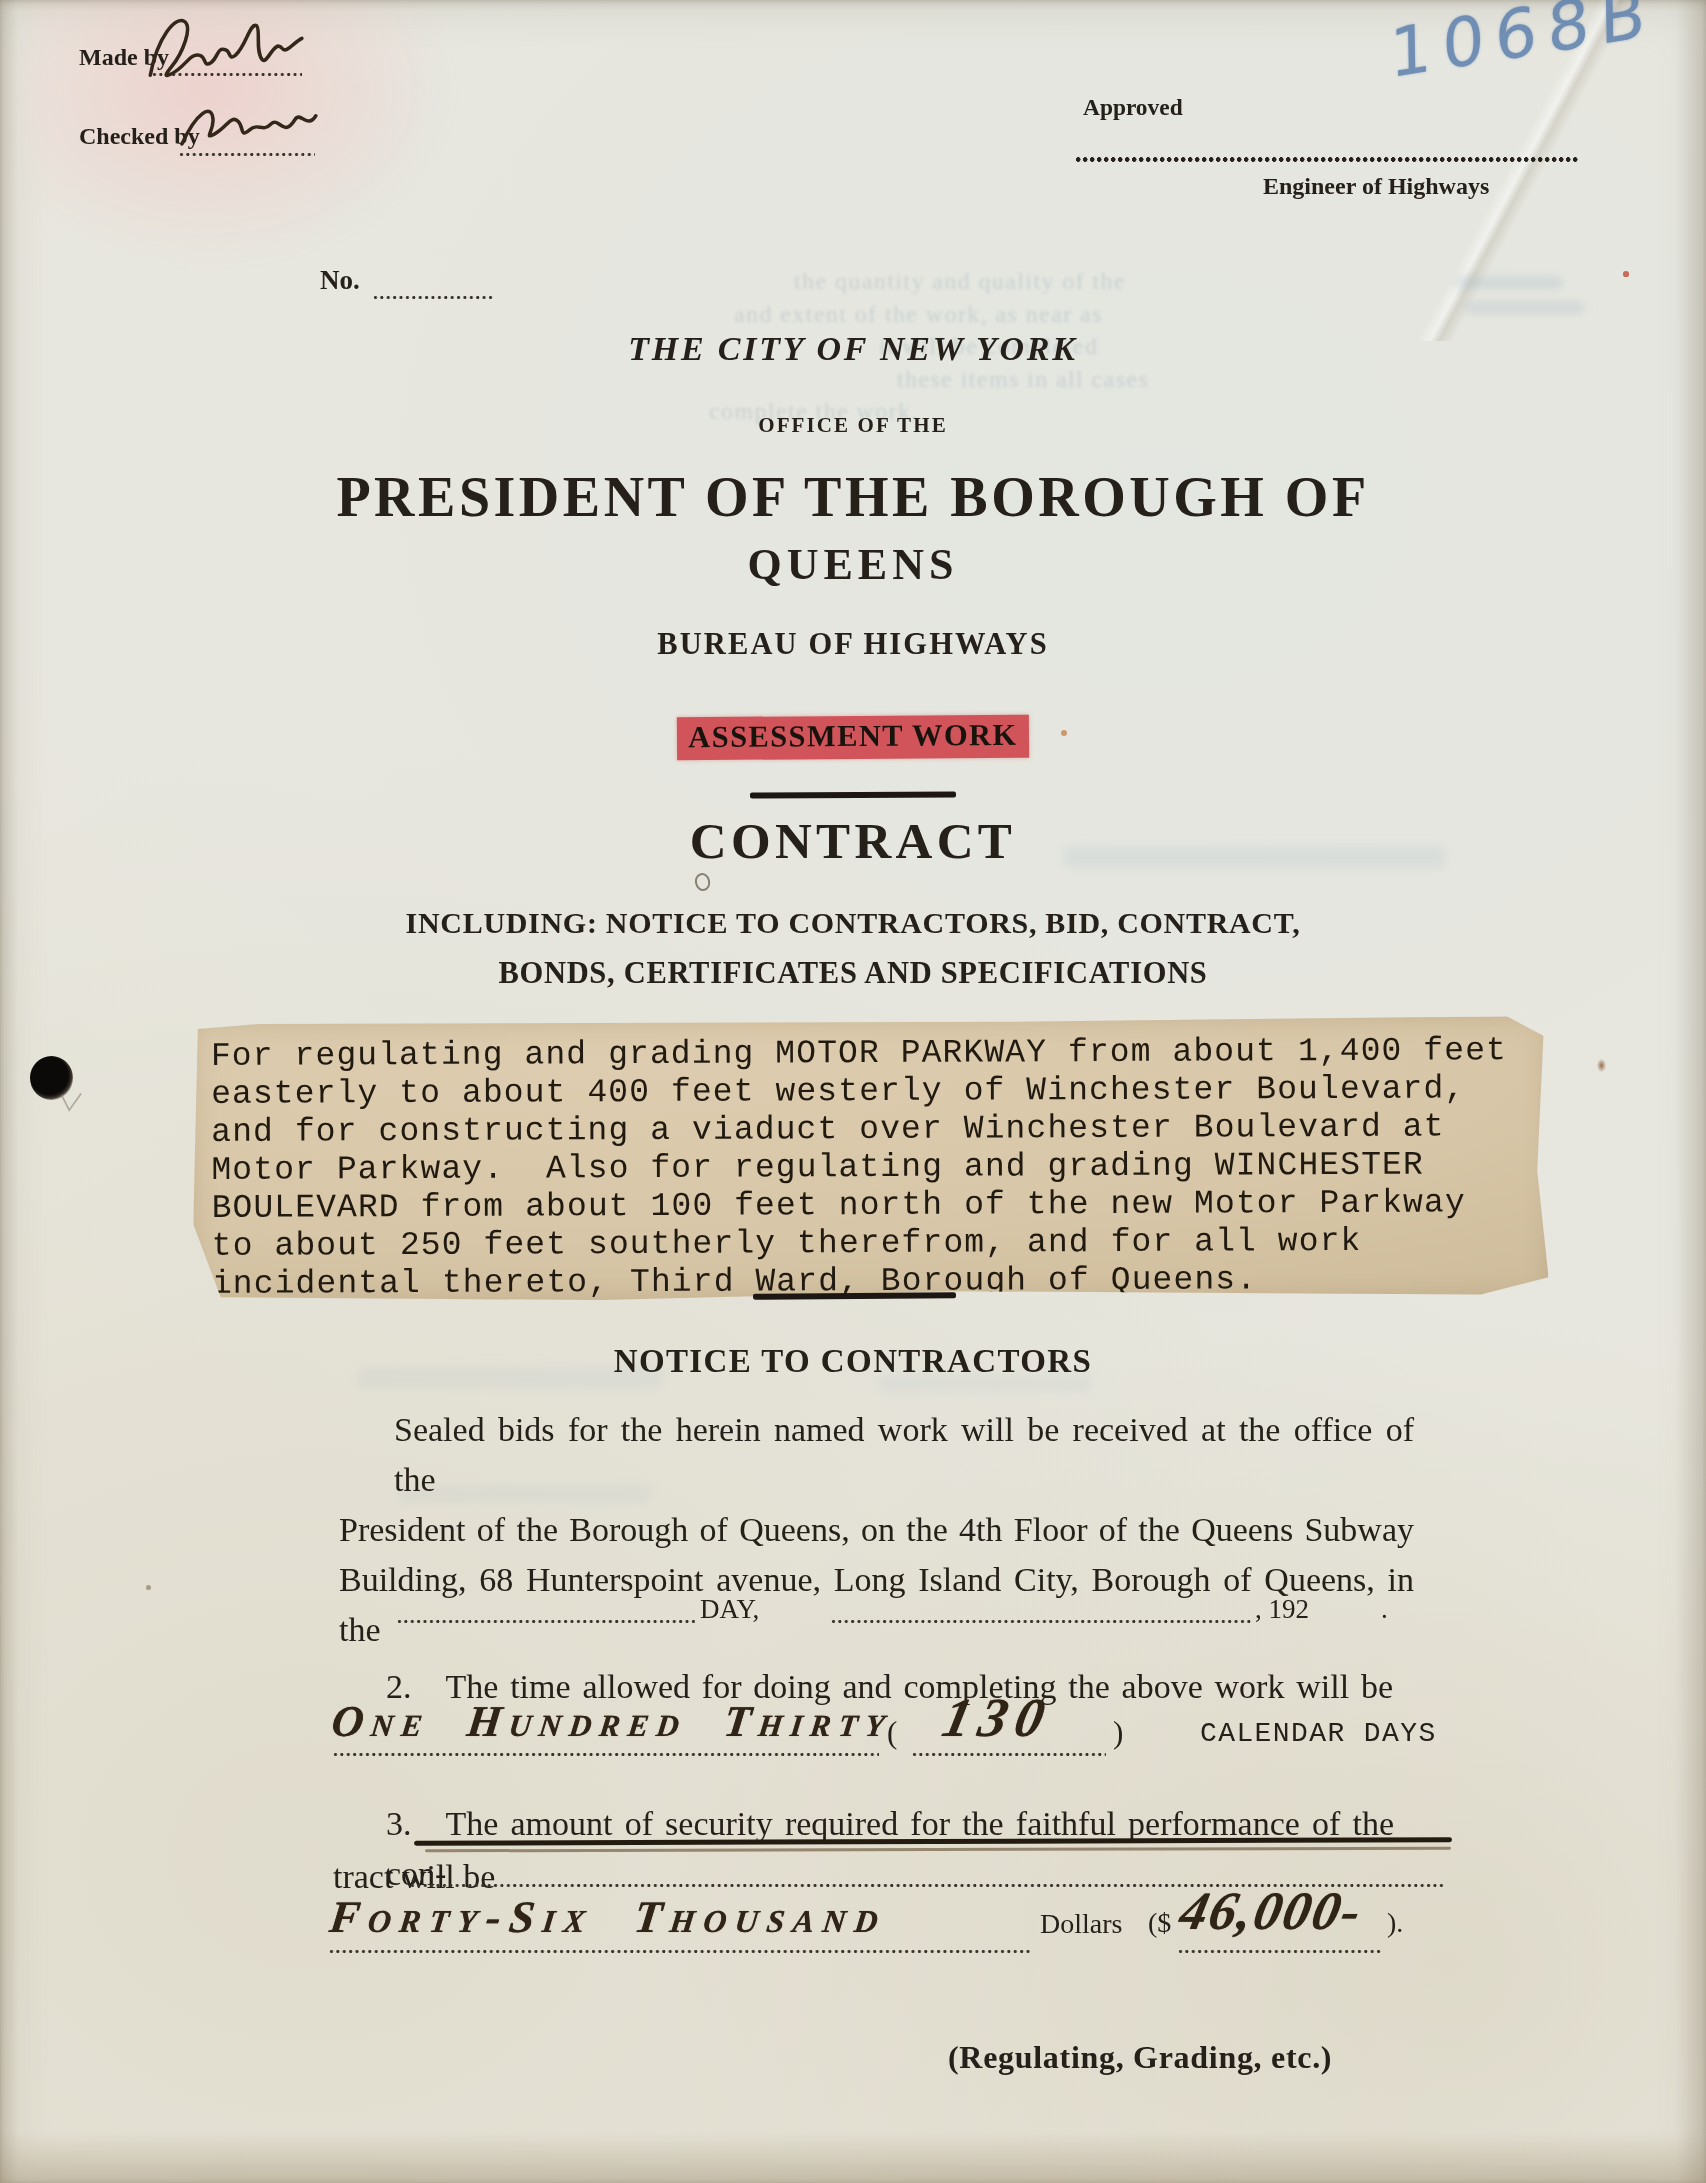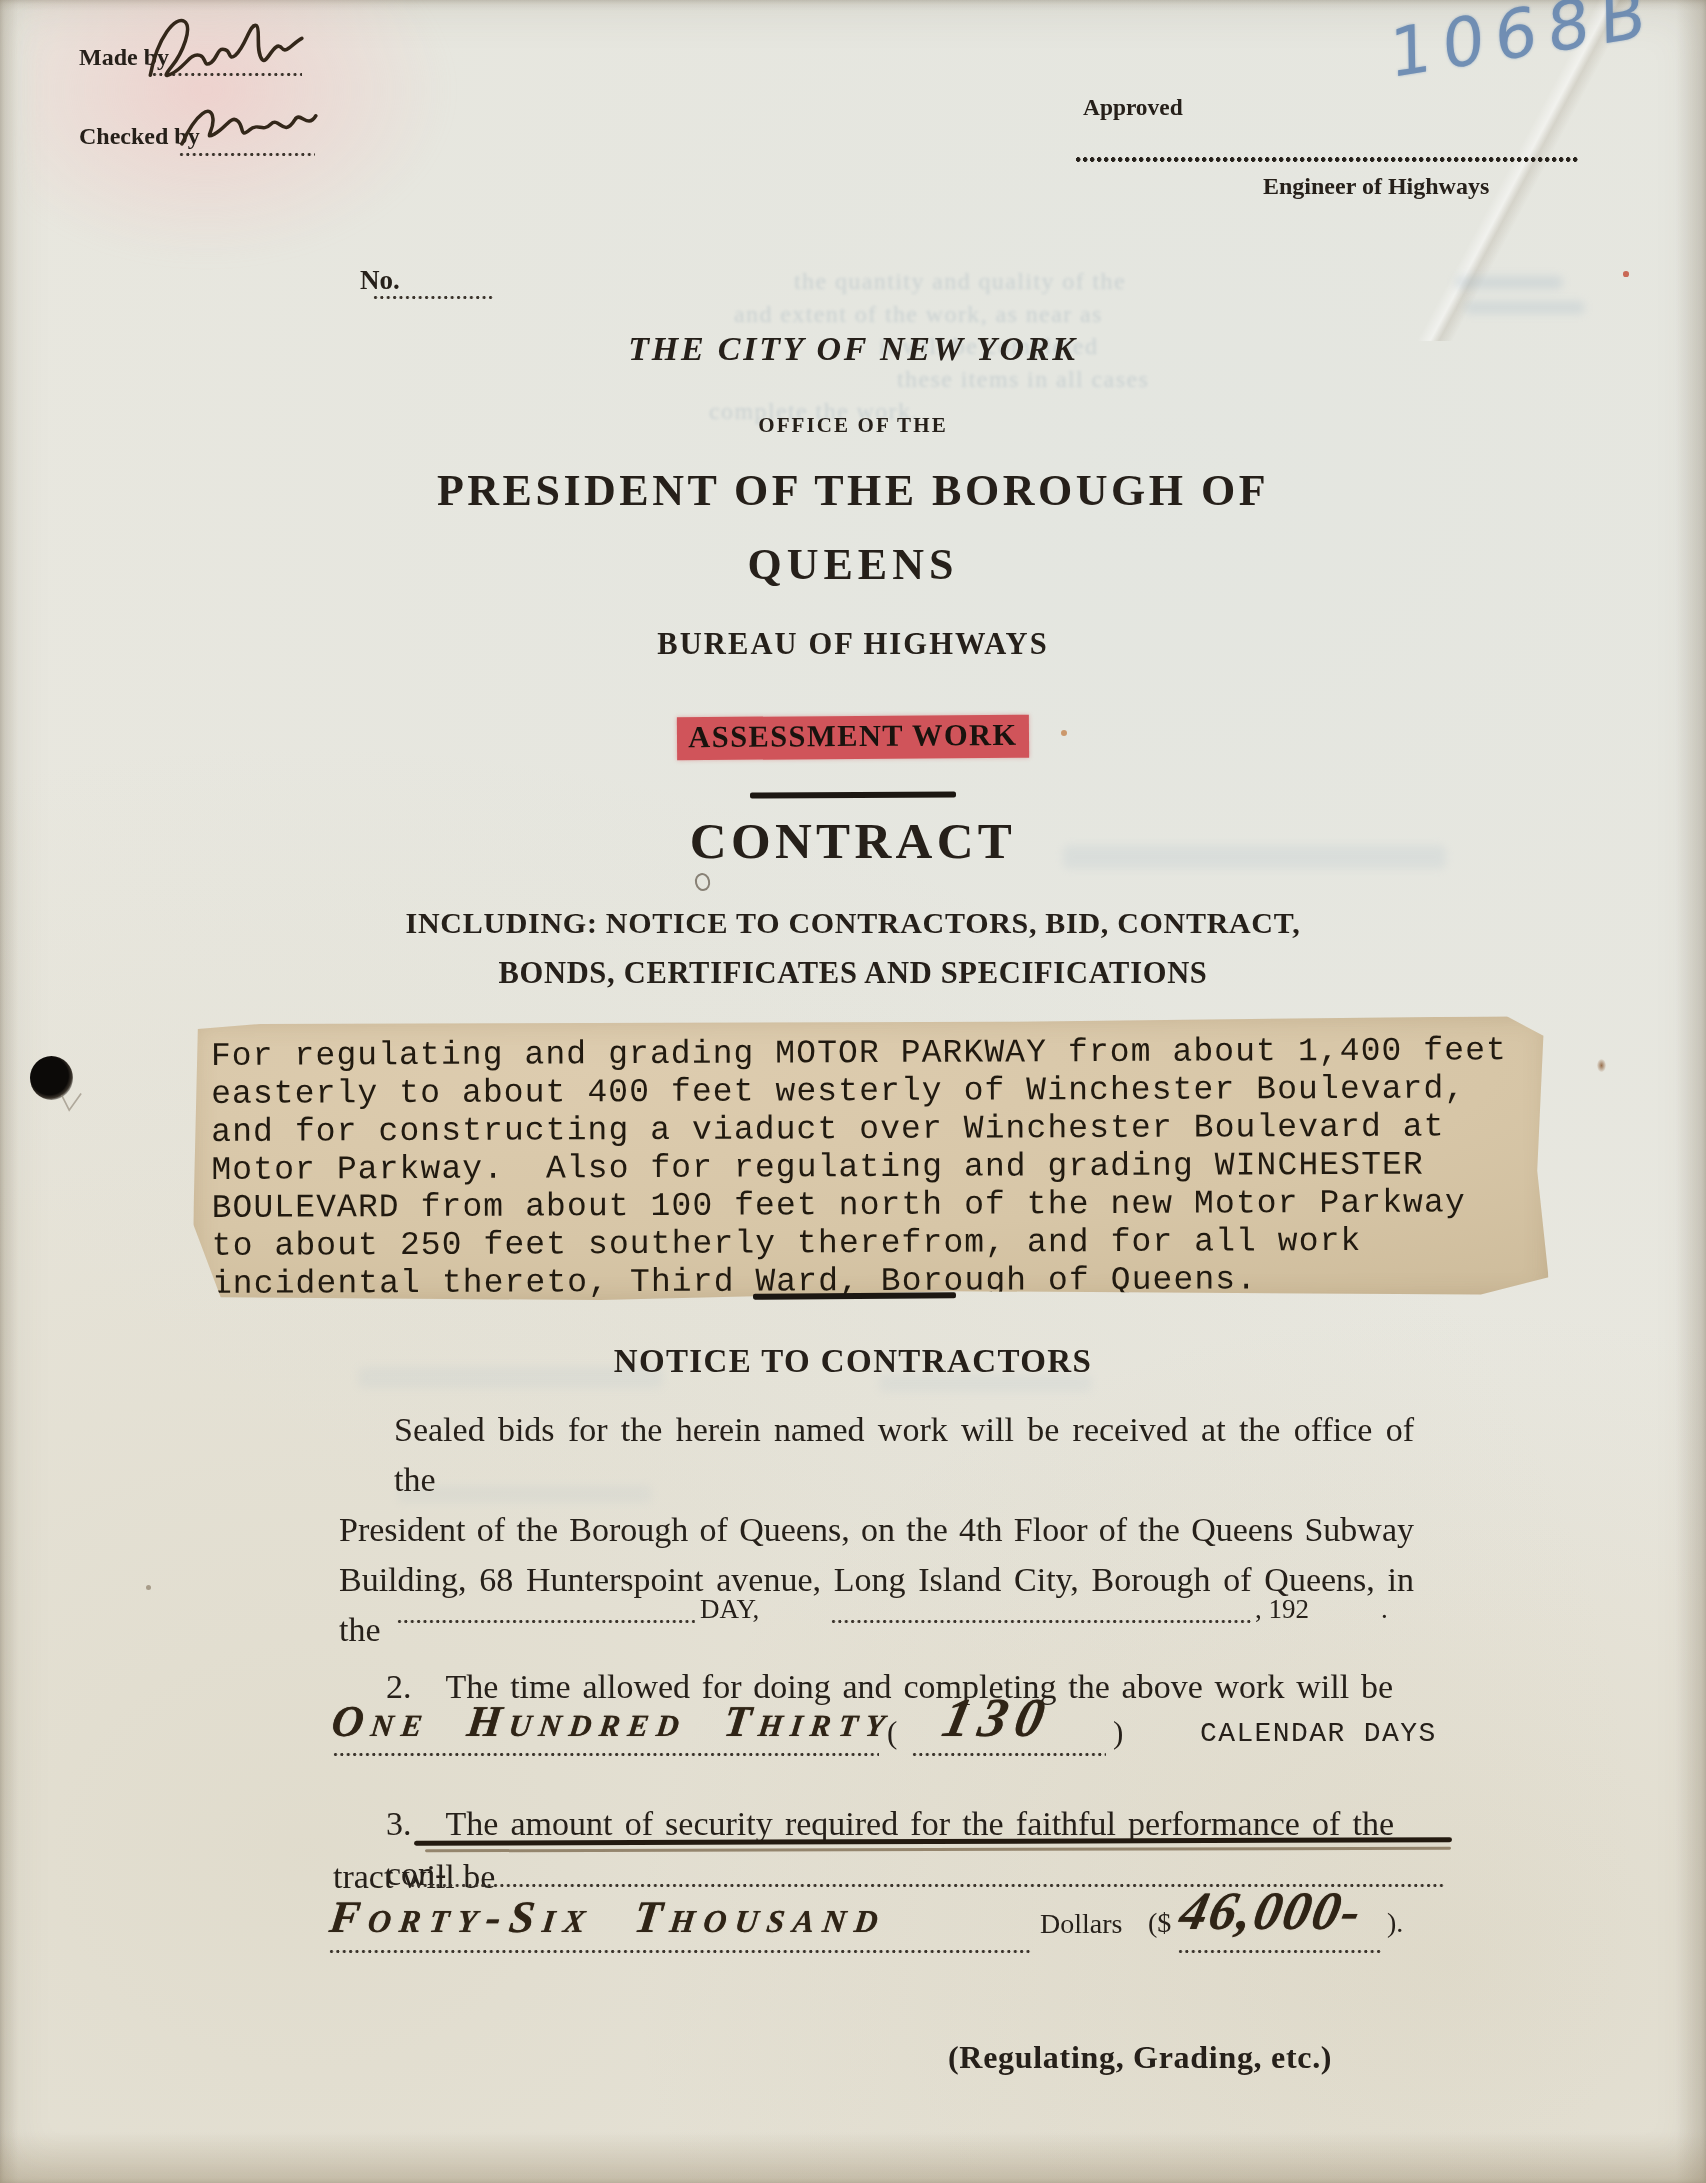--- a/index.html
+++ b/index.html
@@ -69,38 +69,38 @@
   <div class="abs b" style="left:79px;top:123px;font-size:24px;">Checked by</div>
   <div class="dots" style="left:179px;top:152px;width:136px;"></div>
   <svg class="sig" style="left:173px;top:89px;" width="163" height="74" viewBox="0 0 230 105">
     <path d="M12 78 C32 34 54 20 56 42 C58 60 42 72 58 64 C76 54 82 36 92 46 C100 54 94 70 108 58 C120 47 126 62 138 50 C150 38 156 70 172 44 C180 30 190 58 202 38" fill="none" stroke="#33271a" stroke-width="5" stroke-linecap="round"></path>
   </svg>
 
   <div class="abs b" style="left:1083px;top:94px;font-size:23.4px;">Approved</div>
   <div class="dots-thick" style="left:1075px;top:156px;width:505px;"></div>
   <div class="abs b" style="left:1263px;top:173px;font-size:24px;">Engineer of Highways</div>
 
-  <div class="abs b" style="left:320px;top:265px;font-size:27px;margin-left:40px;">No.</div>
+  <div class="abs b" style="left:320px;top:265px;font-size:27px;">No.</div>
   <div class="dots" style="left:373px;top:295px;width:122px;"></div>
 
   <div class="ghost" style="left:794px;top:268px;">the quantity and quality of the</div>
   <div class="ghost" style="left:734px;top:301px;">and extent of the work, as near as</div>
   <div class="ghost" style="left:879px;top:333px;">it will be completed</div>
   <div class="ghost" style="left:897px;top:366px;">these items in all cases</div>
   <div class="ghost" style="left:709px;top:398px;">complete the work.</div>
   <div class="gbar" style="left:1455px;top:276px;width:108px;height:12.8px;opacity:.28;"></div>
   <div class="gbar" style="left:1464px;top:301px;width:121px;height:12.8px;opacity:.26;"></div>
   <div class="gbar" style="left:1063px;top:845px;width:383px;height:24px;opacity:.16;"></div>
   <div class="gbar" style="left:358px;top:1367px;width:305px;height:21px;opacity:.12;"></div>
   <div class="gbar" style="left:879px;top:1374px;width:213px;height:18.4px;opacity:.12;"></div>
   <div class="gbar" style="left:397px;top:1485px;width:255px;height:18.4px;opacity:.1;"></div>
 
   <div class="center-band b" style="top:330px;font-size:34px;letter-spacing:2.8px;font-style:italic;">THE CITY OF NEW YORK</div>
   <div class="center-band b" style="top:413px;font-size:21px;letter-spacing:2.1px;">OFFICE OF THE</div>
-  <div class="center-band b" style="top:465px;font-size:44px;letter-spacing:3.5px;">PRESIDENT OF THE BOROUGH OF</div>
+  <div class="center-band b" style="top:465px;font-size:56px;letter-spacing:3.5px;">PRESIDENT OF THE BOROUGH OF</div>
   <div class="center-band b" style="top:539px;font-size:44px;letter-spacing:5px;">QUEENS</div>
   <div class="center-band b" style="top:627px;font-size:30.5px;letter-spacing:2.1px;">BUREAU OF HIGHWAYS</div>
   <div class="center-band" style="top:673px;margin-top:43px;">
     <span class="hl-band b" style="font-size:30.5px;letter-spacing:1.4px;color:#19130e;">
       <span>ASSESSMENT WORK</span>
     </span>
   </div>
 
   <div class="rule" style="left:750px;top:792px;width:206px;height:5.7px;transform:rotate(-.3deg);"></div>
   <div class="center-band b" style="top:812px;font-size:51px;letter-spacing:4.3px;">CONTRACT</div>

